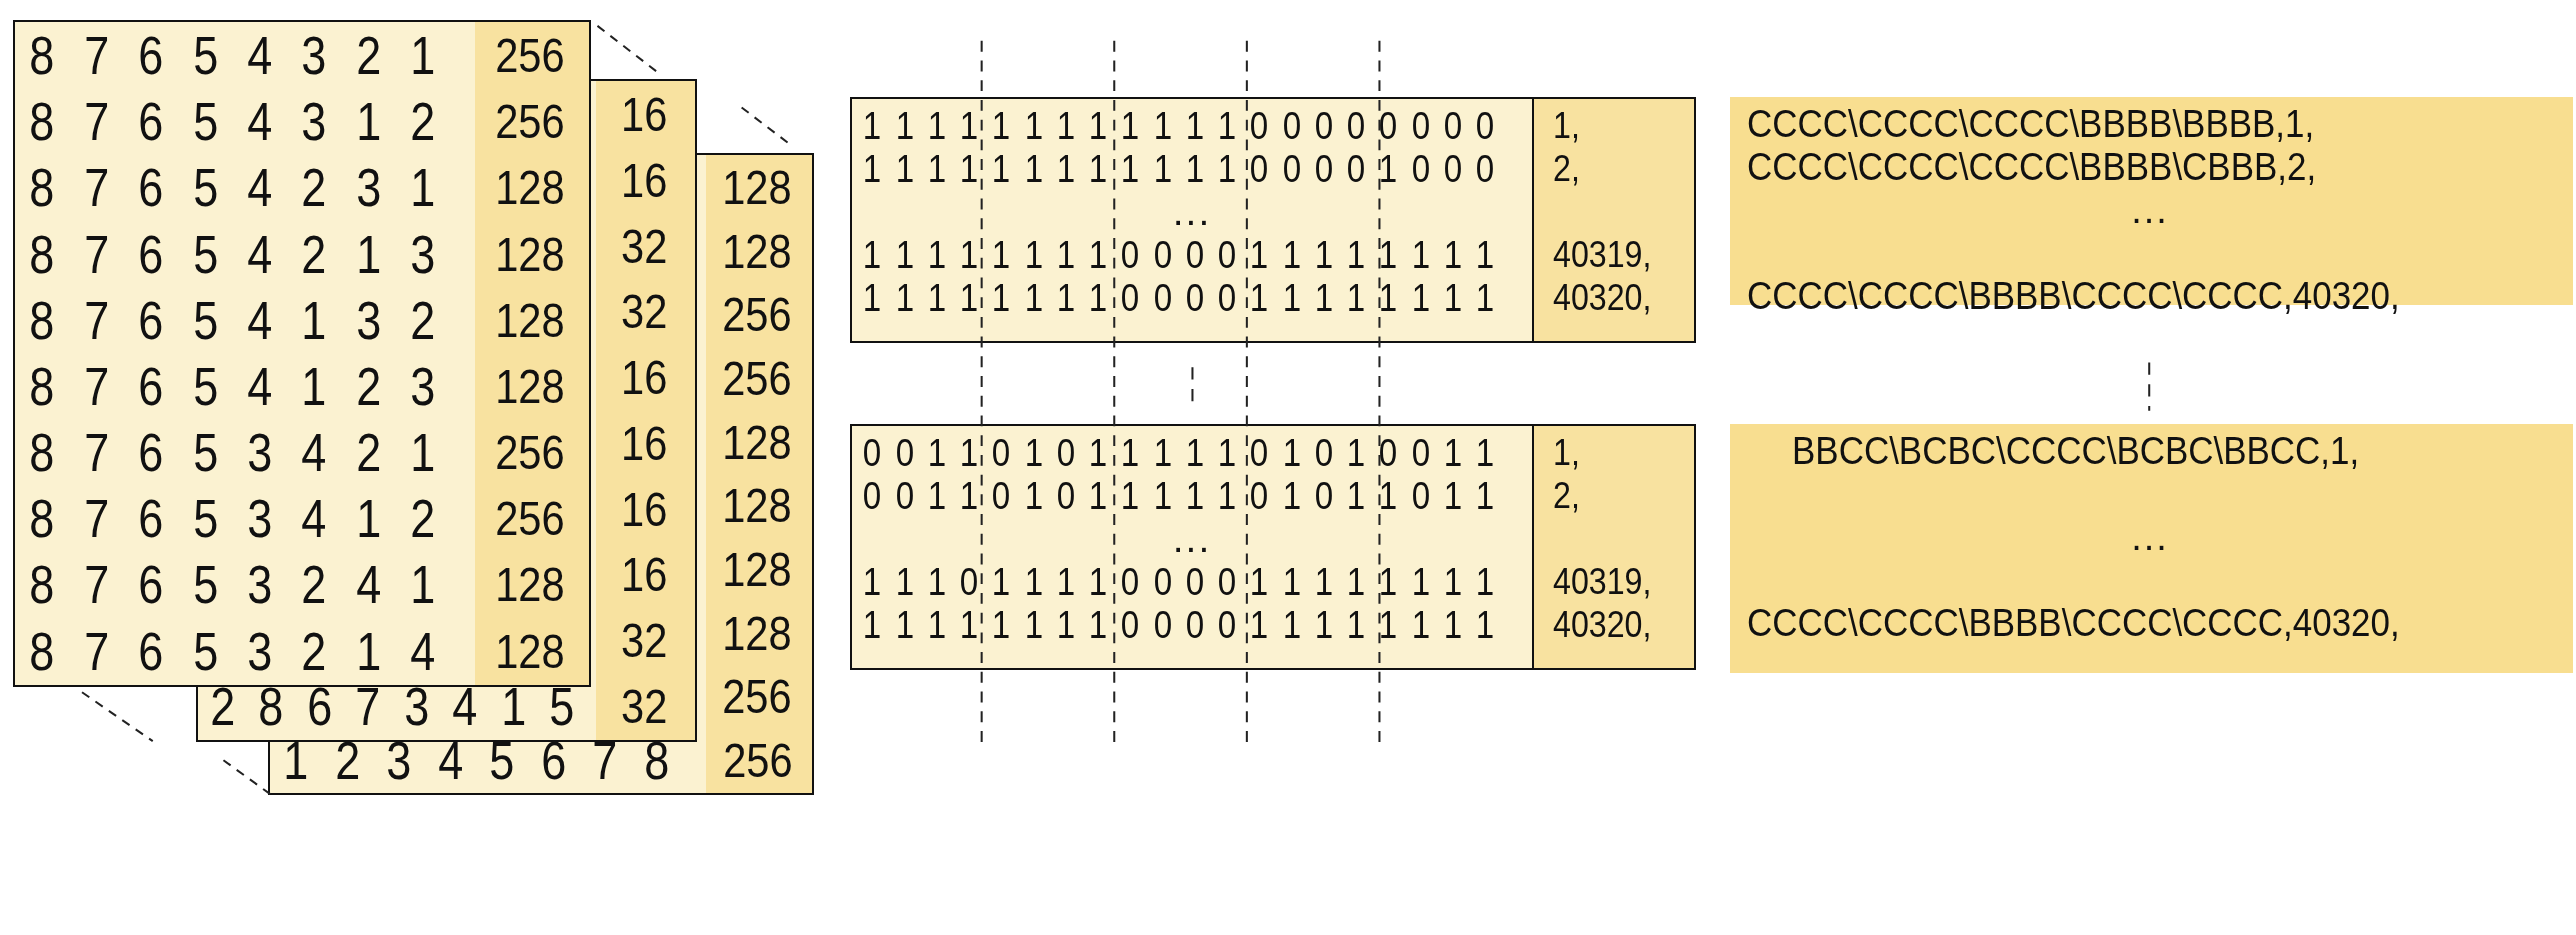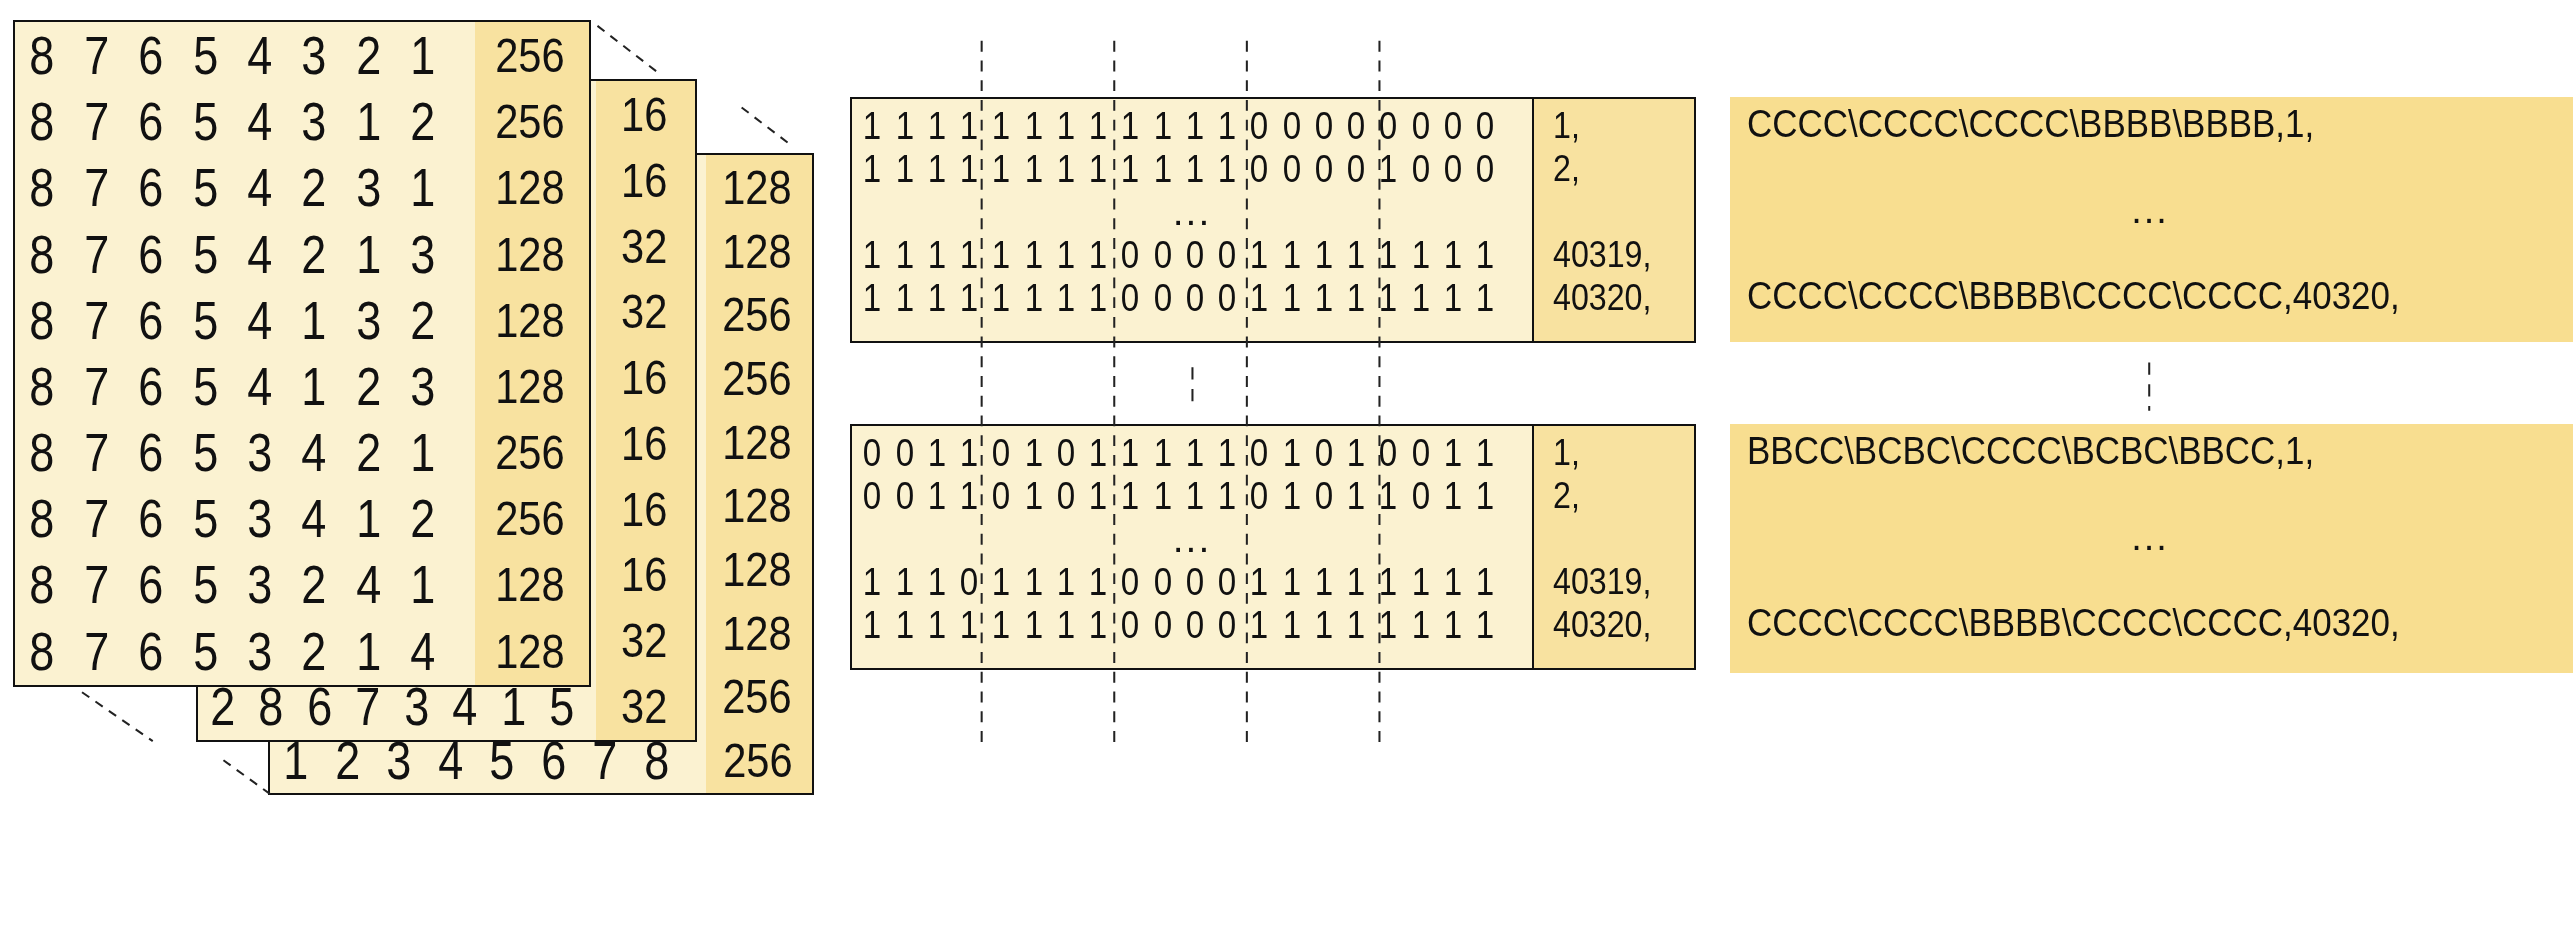--- a/index.html
+++ b/index.html
@@ -442,27 +442,28 @@
         <span class="bit"><span class="cc">1</span></span>
         <span class="bit"><span class="cc">1</span></span>
         <span class="bit"><span class="cc">1</span></span>
         <span class="bit"><span class="cc">1</span></span>
         <span class="bit"><span class="cc">1</span></span>
       </div>
       <span class="blabel" style="top: 199px;"><span class="cx">40320,</span></span>
       <span class="bell" style="left: 340px; top: 113px;">...</span>
     </div>
 
-  <div id="cblock-top" class="cblock" style="left:1730px;top:97px;width:843px;height:245px">
+  <div id="cblock-top" class="cblock" style="left:1730px;top:97px;width:843px;height:208px">
       <div class="cline" style="top: 27px;"><span class="cx" style="transform: scaleX(0.92);">CCCC\CCCC\CCCC\BBBB\BBBB,1,</span></div>
+      <div class="cline" style="top: 70px;"><span class="cx" style="transform: scaleX(0.92);">CCCC\CCCC\CCCC\BBBB\CBBB,2,</span></div>
       <span class="cell-dots" style="left: 420px; top: 113px;">...</span>
       <div class="cline" style="top: 199px;"><span class="cx" style="transform: scaleX(0.92);">CCCC\CCCC\BBBB\CCCC\CCCC,40320,</span></div>
     </div>
   <div id="cblock-bottom" class="cblock" style="left:1730px;top:424px;width:843px;height:249px">
-      <div class="cline" style="top: 27px;"><span class="cx" style="transform: scaleX(0.92);">BBCC\BCBC\CCCC\BCBC\BBCC,1,</span></div>
+      <div class="cline" style="top: 27px; margin-left: 45px;"><span class="cx" style="transform: scaleX(0.92);">BBCC\BCBC\CCCC\BCBC\BBCC,1,</span></div>
       <span class="cell-dots" style="left: 420px; top: 113px;">...</span>
       <div class="cline" style="top: 199px;"><span class="cx" style="transform: scaleX(0.92);">CCCC\CCCC\BBBB\CCCC\CCCC,40320,</span></div>
     </div>
 
   <svg class="overlay" width="2576" height="935" viewBox="0 0 3787 1375">
     <g stroke="#222222" stroke-width="3" fill="none">
 
       <line x1="1443" y1="60" x2="1443" y2="1100" stroke-dasharray="16 13"></line>
       <line x1="1638" y1="60" x2="1638" y2="1100" stroke-dasharray="16 13"></line>
       <line x1="1833" y1="60" x2="1833" y2="1100" stroke-dasharray="16 13"></line>

